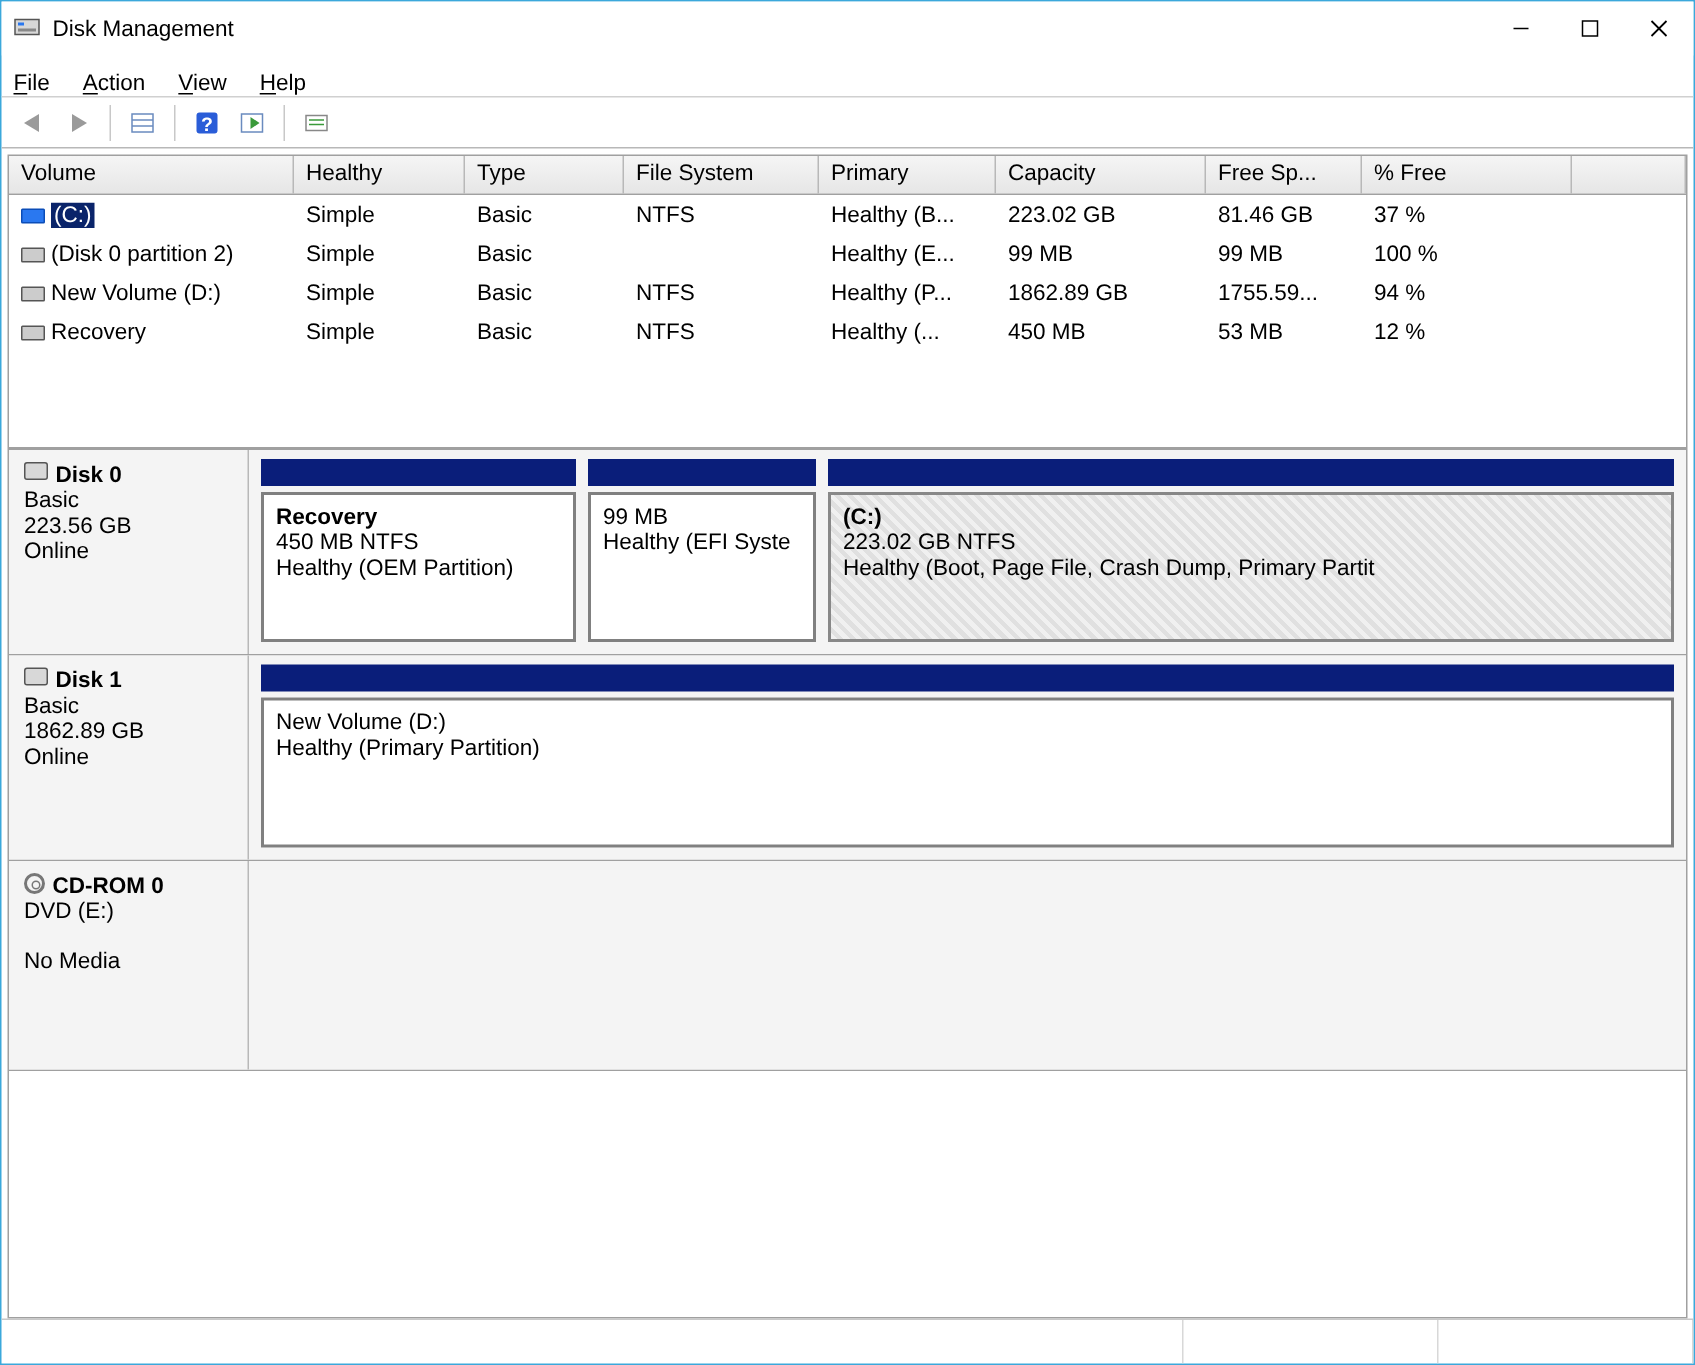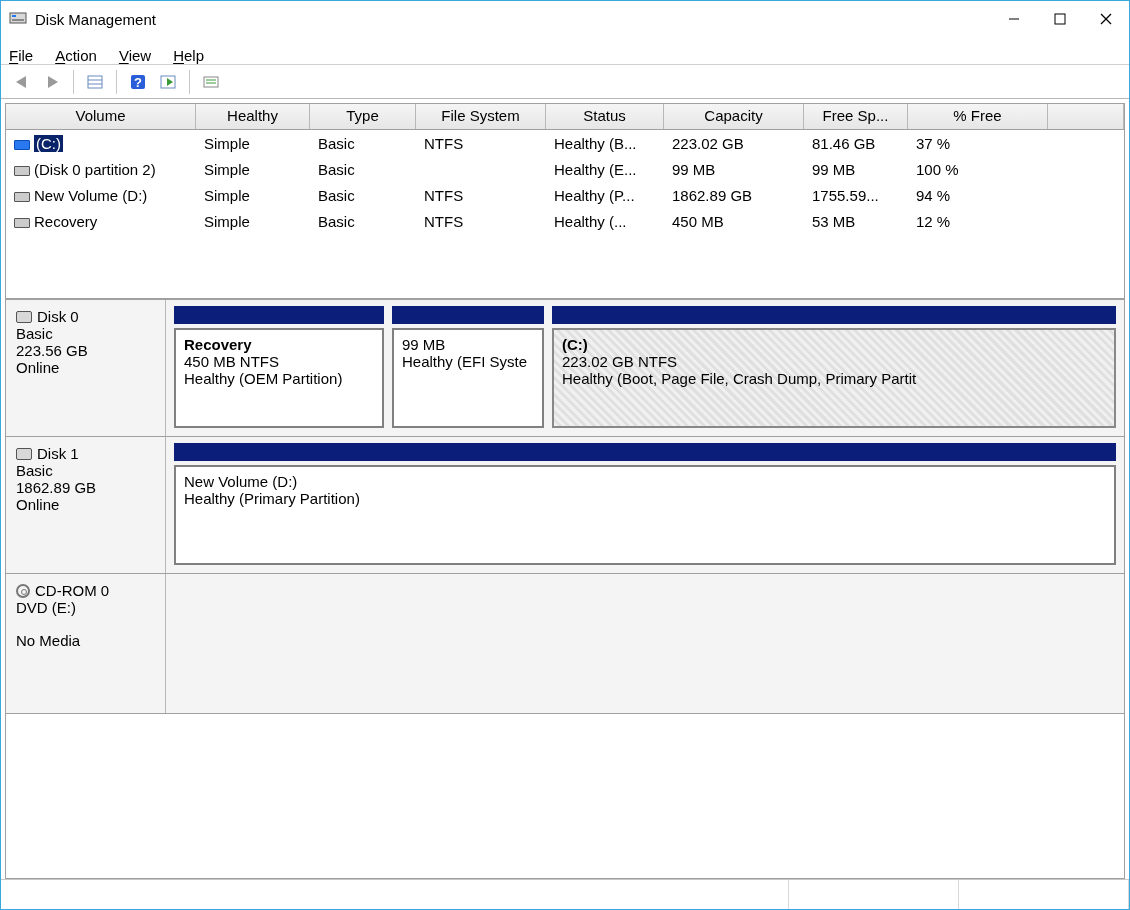--- a/index.html
+++ b/index.html
@@ -74,21 +74,20 @@
     height:26px;
     background:linear-gradient(#f5f5f5,#e6e6e6);
     border-bottom:1px solid #a0a0a0;
   }
   .th {
     border-right:1px solid #b8b8b8;
     padding:3px 8px 0 8px;
     white-space:nowrap;
     overflow:hidden;
     text-overflow:ellipsis;
-    text-align:center;
   }
   .table-body {
     height:170px;
     overflow:hidden;
     border-bottom:2px solid #a0a0a0;
     background:#fff;
   }
   .tr {
     display:flex;
     height:26px;
@@ -121,21 +120,21 @@
   .disk-row {
     display:flex;
     border-bottom:1px solid #a0a0a0;
   }
   .disk-info {
     width:160px;
     padding:8px 10px;
     border-right:1px solid #b8b8b8;
     background:#f4f4f4;
   }
-  .disk-name { font-weight:400; display:flex; align-items:center; gap:5px;}
+  .disk-name { font-weight:700; display:flex; align-items:flex-start; gap:5px;}
   .disk-body {
     flex:1;
     padding:6px 8px 8px 8px;
     position:relative;
     background:#f4f4f4;
   }
   .part-strip {
     display:flex;
     gap:8px;
     margin-bottom:4px;
@@ -273,21 +272,21 @@
     </div>
 </div>
 
 <div class="frame">
 
   <div class="table-head">
     <div class="th c0">Volume</div>
     <div class="th c1">Healthy</div>
     <div class="th c2">Type</div>
     <div class="th c3">File System</div>
-    <div class="th c4">Status</div>
+    <div class="th c4">Primary</div>
     <div class="th c5">Capacity</div>
     <div class="th c6">Free Sp...</div>
     <div class="th c7">% Free</div>
     <div class="th c8"></div>
   </div>
   <div class="table-body" id="vol-body">
       <div class="tr">
         <div class="td c0"><span class="vol-icon sel"></span><span class="vol-label selected">(C:)</span></div>
         <div class="td c1">Simple</div>
         <div class="td c2">Basic</div>

